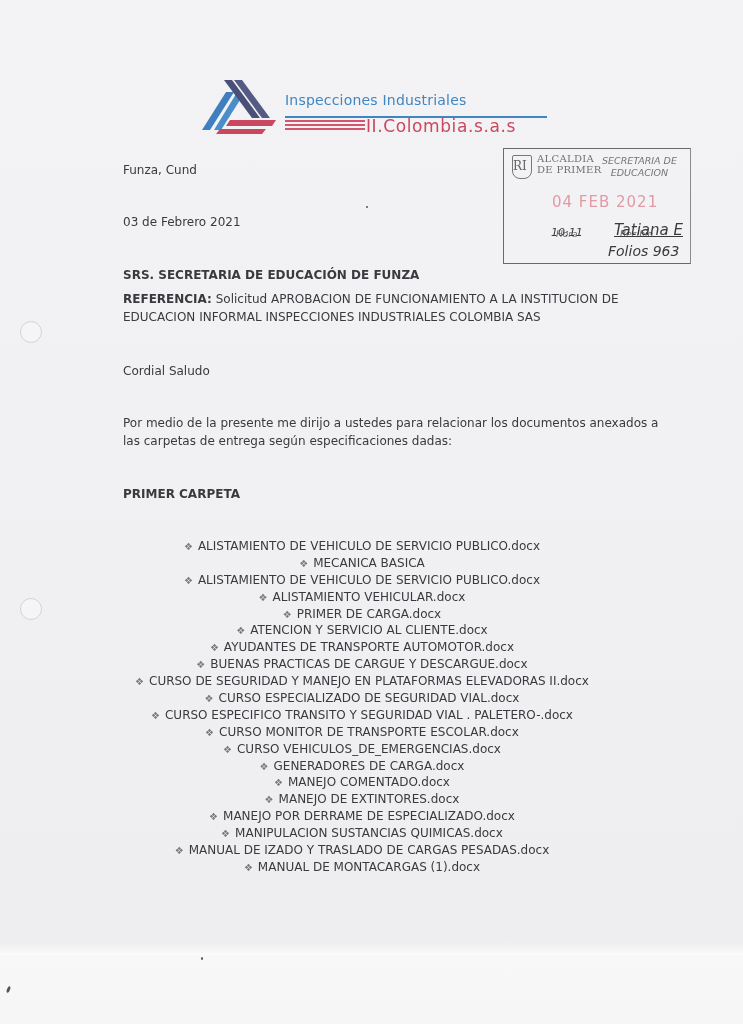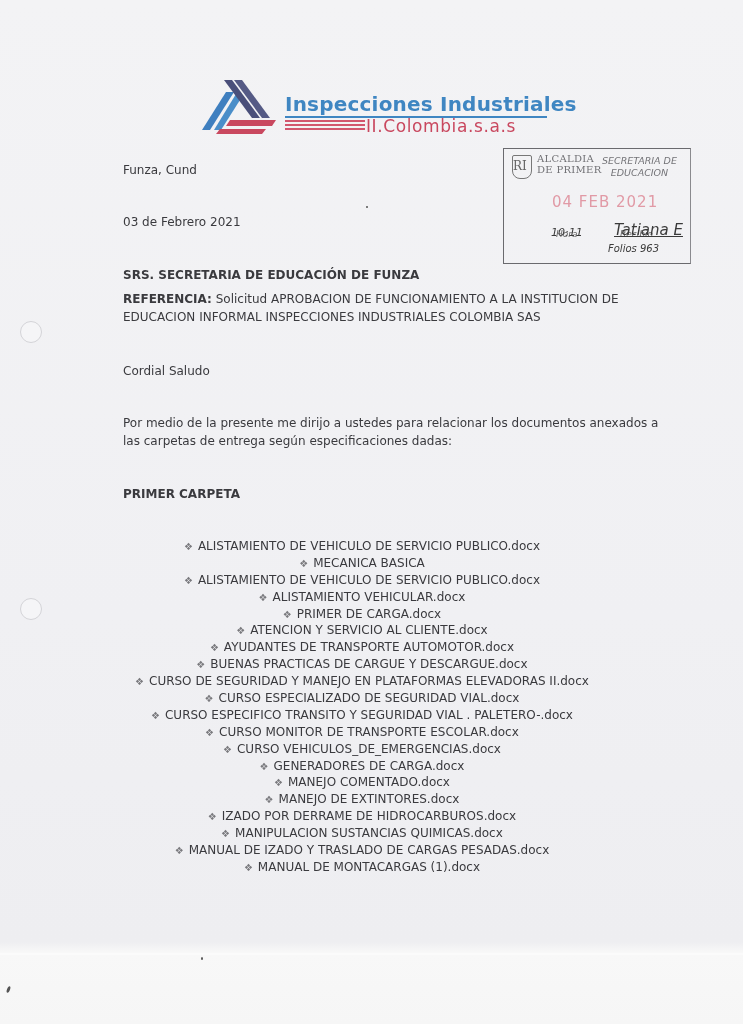--- a/index.html
+++ b/index.html
@@ -15,23 +15,22 @@
     background: linear-gradient(180deg, #f3f3f5 0%, #f0f0f3 60%, #eeeef1 92%, #f8f8f8 93%, #f6f6f6 100%);
   }
   .fold { position: absolute; left: 0; top: 953px; width: 743px; height: 2px; background: #fbfbfb; }
   .hole { position: absolute; width: 20px; height: 20px; border-radius: 50%; border: 1px solid #d4d4d8; background: #f5f5f7; }
   .speck { position: absolute; background: #555; border-radius: 50%; }
 
   .logo { position: absolute; left: 188px; top: 78px; width: 370px; height: 60px; }
   .logo svg { position: absolute; left: 0; top: 0; }
   .brand-line1 {
     position: absolute; left: 97px; top: 14px;
-    font-family: "DejaVu Sans", sans-serif; font-size: 20px; color: #3f86c2; letter-spacing: 0.2px;
+    font-family: "DejaVu Sans", sans-serif; font-size: 14px; color: #3f86c2; letter-spacing: 0.2px;
     white-space: nowrap;
-    font-weight: bold;
   }
   .brand-under { position: absolute; left: 97px; top: 38px; width: 262px; height: 2px; background: #3f86c2; }
   .brand-lines { position: absolute; left: 97px; top: 42px; width: 80px; }
   .brand-lines div { height: 1.5px; background: #d2566e; margin-bottom: 2.5px; }
   .brand-line2 {
     position: absolute; left: 178px; top: 38px;
     font-size: 17px; color: #c9485f; letter-spacing: 0.6px; white-space: nowrap;
   }
 
   .text { position: absolute; font-size: 12px; white-space: nowrap; color: #3a3a3e; margin-left: 15px; }
@@ -97,21 +96,21 @@
     </div>
     <div class="stamp-sec">
       <div>SECRETARIA DE</div>
       <div>EDUCACION</div>
     </div>
     <div class="stamp-date">04 FEB 2021</div>
     <div class="stamp-hora">Hora</div>
     <div class="stamp-hw" style="left:47px; top:77px; font-size:11px; ">10:11</div>
     <div class="stamp-hora" style="left:70px;">Recibio</div>
     <div class="stamp-hw" style="left:110px; top:72px; font-size:15px; text-decoration:underline;">Tatiana E</div>
-    <div class="stamp-hw" style="left:104px; top:94px; font-size:10px;">Folios 963</div>
+    <div class="stamp-hw" style="left:104px; top:94px; font-size:14px;">Folios 963</div>
   </div>
 
   <div class="text bold" style="left:108px; top:268px;">SRS. SECRETARIA DE EDUCACIÓN DE FUNZA</div>
   <div class="text" style="left:108px; top:292px;"><span class="bold">REFERENCIA:</span><span> Solicitud APROBACION DE FUNCIONAMIENTO A LA INSTITUCION DE</span></div>
   <div class="text" style="left:108px; top:310px;">EDUCACION INFORMAL INSPECCIONES INDUSTRIALES COLOMBIA SAS</div>
 
   <div class="text" style="left:108px; top:364px;">Cordial Saludo</div>
   <div class="text" style="left:108px; top:416px;">Por medio de la presente me dirijo a ustedes para relacionar los documentos anexados a</div>
   <div class="text" style="left:108px; top:434px;">las carpetas de  entrega según especificaciones dadas:</div>
 
@@ -127,18 +126,18 @@
       <li><span class="bullet">❖</span><span>AYUDANTES DE TRANSPORTE AUTOMOTOR.docx</span></li>
       <li><span class="bullet">❖</span><span>BUENAS PRACTICAS DE CARGUE Y DESCARGUE.docx</span></li>
       <li><span class="bullet">❖</span><span>CURSO DE SEGURIDAD Y MANEJO EN PLATAFORMAS ELEVADORAS II.docx</span></li>
       <li><span class="bullet">❖</span><span>CURSO ESPECIALIZADO DE SEGURIDAD VIAL.docx</span></li>
       <li><span class="bullet">❖</span><span>CURSO ESPECIFICO TRANSITO Y SEGURIDAD VIAL . PALETERO-.docx</span></li>
       <li><span class="bullet">❖</span><span>CURSO MONITOR DE TRANSPORTE ESCOLAR.docx</span></li>
       <li><span class="bullet">❖</span><span>CURSO VEHICULOS_DE_EMERGENCIAS.docx</span></li>
       <li><span class="bullet">❖</span><span>GENERADORES DE CARGA.docx</span></li>
       <li><span class="bullet">❖</span><span>MANEJO COMENTADO.docx</span></li>
       <li><span class="bullet">❖</span><span>MANEJO DE EXTINTORES.docx</span></li>
-      <li><span class="bullet">❖</span><span>IZADO POR DERRAME DE HIDROCARBUROS.docx</span></li>
+      <li><span class="bullet">❖</span><span>MANEJO POR DERRAME DE ESPECIALIZADO.docx</span></li>
       <li><span class="bullet">❖</span><span>MANIPULACION SUSTANCIAS QUIMICAS.docx</span></li>
       <li><span class="bullet">❖</span><span>MANUAL DE IZADO  Y TRASLADO DE CARGAS PESADAS.docx</span></li>
       <li><span class="bullet">❖</span><span>MANUAL DE MONTACARGAS (1).docx</span></li>
     </ul>
 </div>
 
 </body></html>

